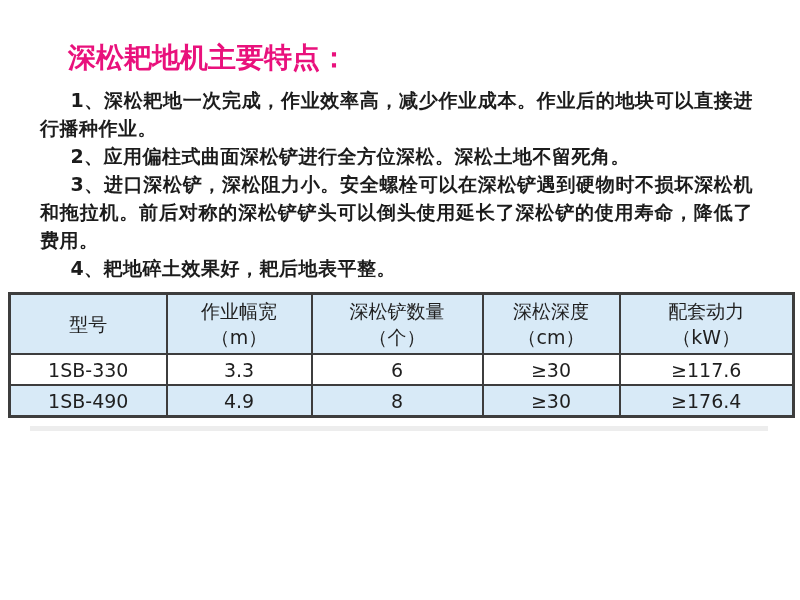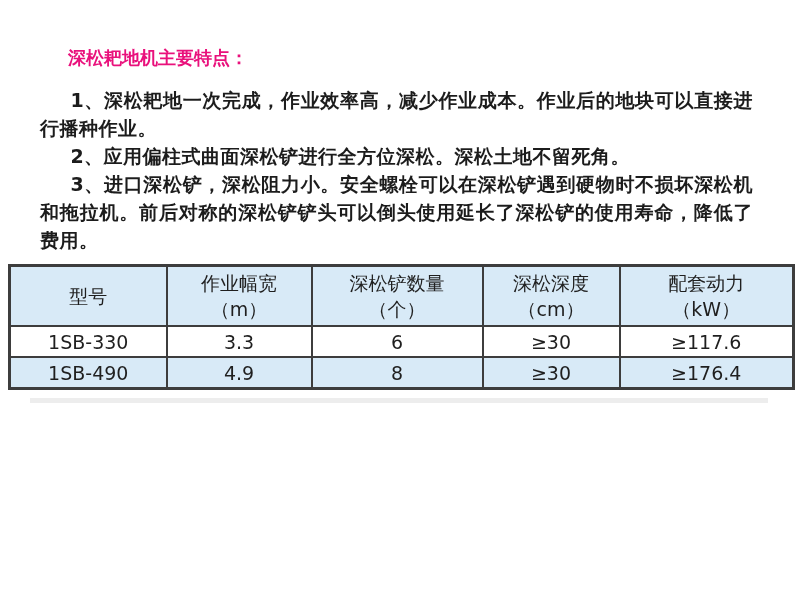--- a/index.html
+++ b/index.html
@@ -19,21 +19,21 @@
     height: 600px;
     position: relative;
   }
   .title {
     color: #e9117c;
     font-weight: bold;
     margin: 0;
   }
   .title-features {
     margin: 42px 0 0 68px;
-    font-size: 18px;
+    font-size: 28px;
     line-height: 32px;
   }
   .features {
     margin: 12px 47px 0 40px;
     font-size: 19px;
     font-weight: bold;
     line-height: 28px;
     letter-spacing: 0.5px;
   }
   .features p {
@@ -95,20 +95,21 @@
 <body>
 
 <div class="doc">
 
   <h2 class="title title-features">深松耙地机主要特点：</h2>
 
   <div class="features">
     <p>1、深松耙地一次完成，作业效率高，减少作业成本。作业后的地块可以直接进行播种作业。</p>
     <p>2、应用偏柱式曲面深松铲进行全方位深松。深松土地不留死角。</p>
     <p>3、进口深松铲，深松阻力小。安全螺栓可以在深松铲遇到硬物时不损坏深松机和拖拉机。前后对称的深松铲铲头可以倒头使用延长了深松铲的使用寿命，降低了费用。</p>
+    <p>4、耙地碎土效果好，耙后地表平整。</p>
   </div>
 
 
   <table class="specs">
     <colgroup>
       <col style="width:157px">
       <col style="width:145px">
       <col style="width:171px">
       <col style="width:137px">
       <col style="width:174px">

